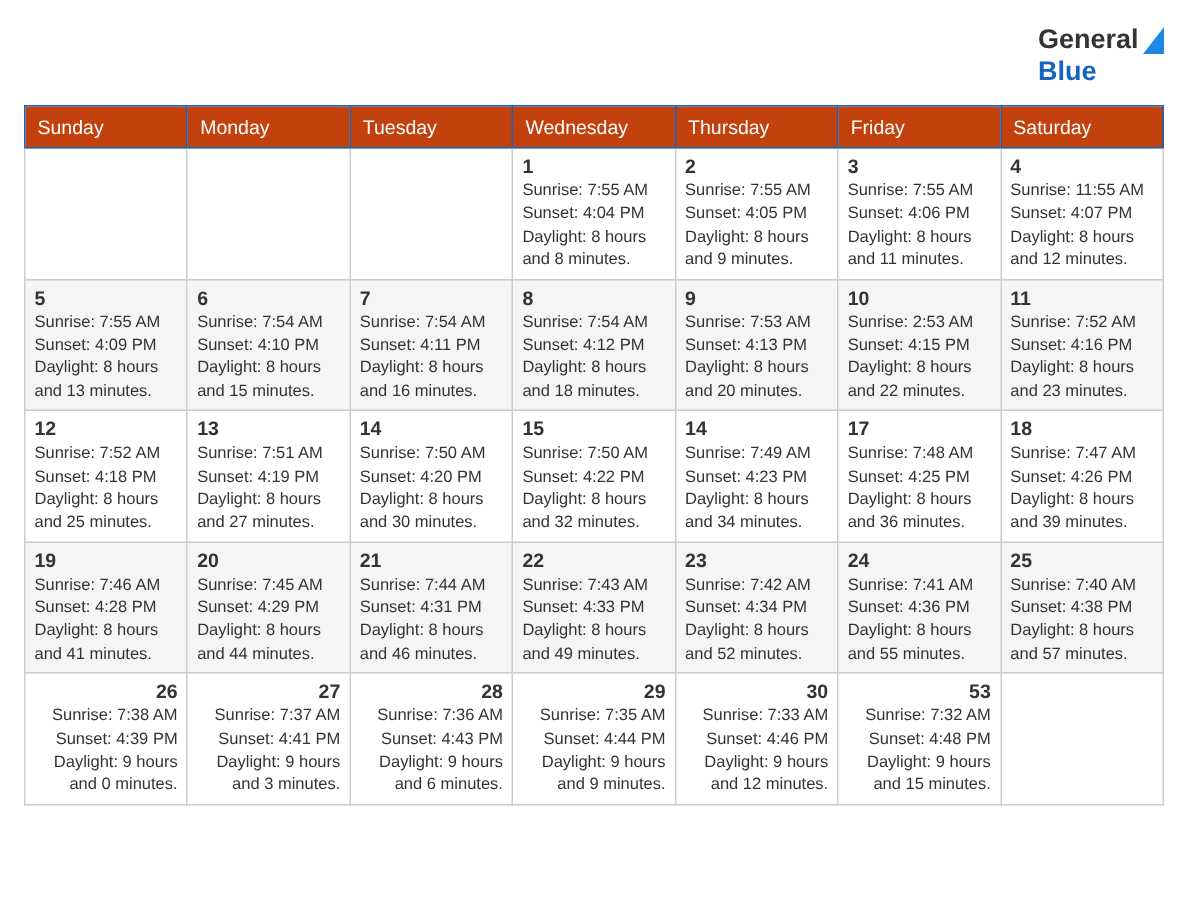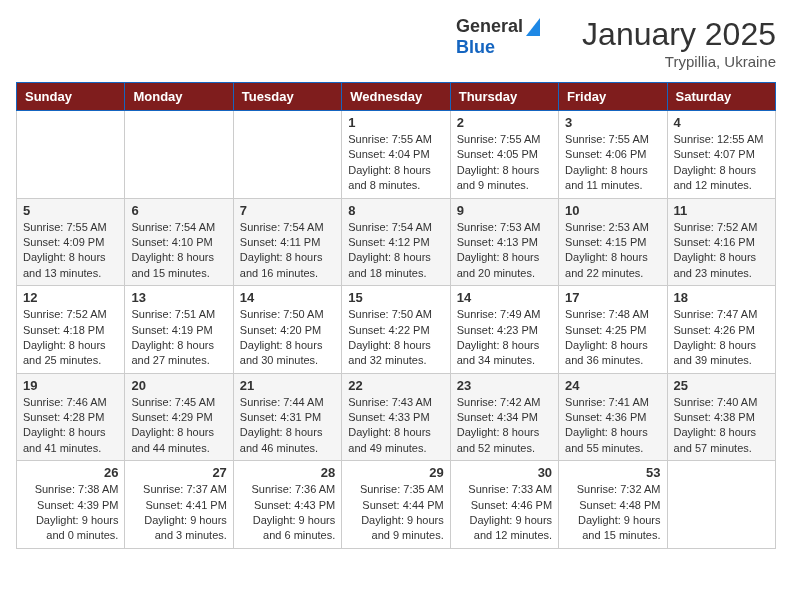--- a/index.html
+++ b/index.html
@@ -42,24 +42,24 @@
     .location-title {
       font-size: 15px;
       color: #555;
     }
     .calendar {
       width: 100%;
       border-collapse: collapse;
       border: 1px solid #ccc;
     }
     .calendar th {
-      background-color: #7f1d1d;
+      background-color: #c2410c;
       color: #fff;
       font-size: 13px;
-      font-weight: bold;
+      font-weight: normal;
       padding: 6px 8px;
       text-align: left;
       border: 1px solid #1565c0;
     }
     .calendar td {
       vertical-align: top;
       border: 1px solid #ccc;
       padding: 4px 6px;
       width: 108px;
       min-height: 80px;
@@ -103,24 +103,20 @@
     <div style="display:flex; flex-direction:column; align-items:flex-start;">
       <div style="display:flex; align-items:center;">
         <span class="logo-text-general">General</span>
         <svg width="14" height="18" viewBox="0 0 14 18" style="margin-left:3px; margin-bottom:0px;">
           <polygon points="0,18 14,18 14,0" fill="#1e88e5"></polygon>
         </svg>
       </div>
       <span class="logo-text-blue">Blue</span>
     </div>
   </div>
-  <div class="title-section">
-    <div class="month-title">January 2025</div>
-    <div class="location-title">Trypillia, Ukraine</div>
-  </div>
 </div>
 
 <table class="calendar">
   <thead>
     <tr>
     <th>Sunday</th>
         <th>Monday</th>
         <th>Tuesday</th>
         <th>Wednesday</th>
         <th>Thursday</th>
@@ -146,21 +142,21 @@
 Daylight: 8 hours and 9 minutes.</div>
         </td>
         <td>
           <span class="day-number">3</span>
           <div class="day-info">Sunrise: 7:55 AM
 Sunset: 4:06 PM
 Daylight: 8 hours and 11 minutes.</div>
         </td>
         <td>
           <span class="day-number">4</span>
-          <div class="day-info">Sunrise: 12:55 AM
+          <div class="day-info">Sunrise: 11:55 AM
 Sunset: 4:07 PM
 Daylight: 8 hours and 12 minutes.</div>
         </td>
       </tr>
       <tr class="row-2">
         <td>
           <span class="day-number">5</span>
           <div class="day-info">Sunrise: 7:55 AM
 Sunset: 4:09 PM
 Daylight: 8 hours and 13 minutes.</div>

